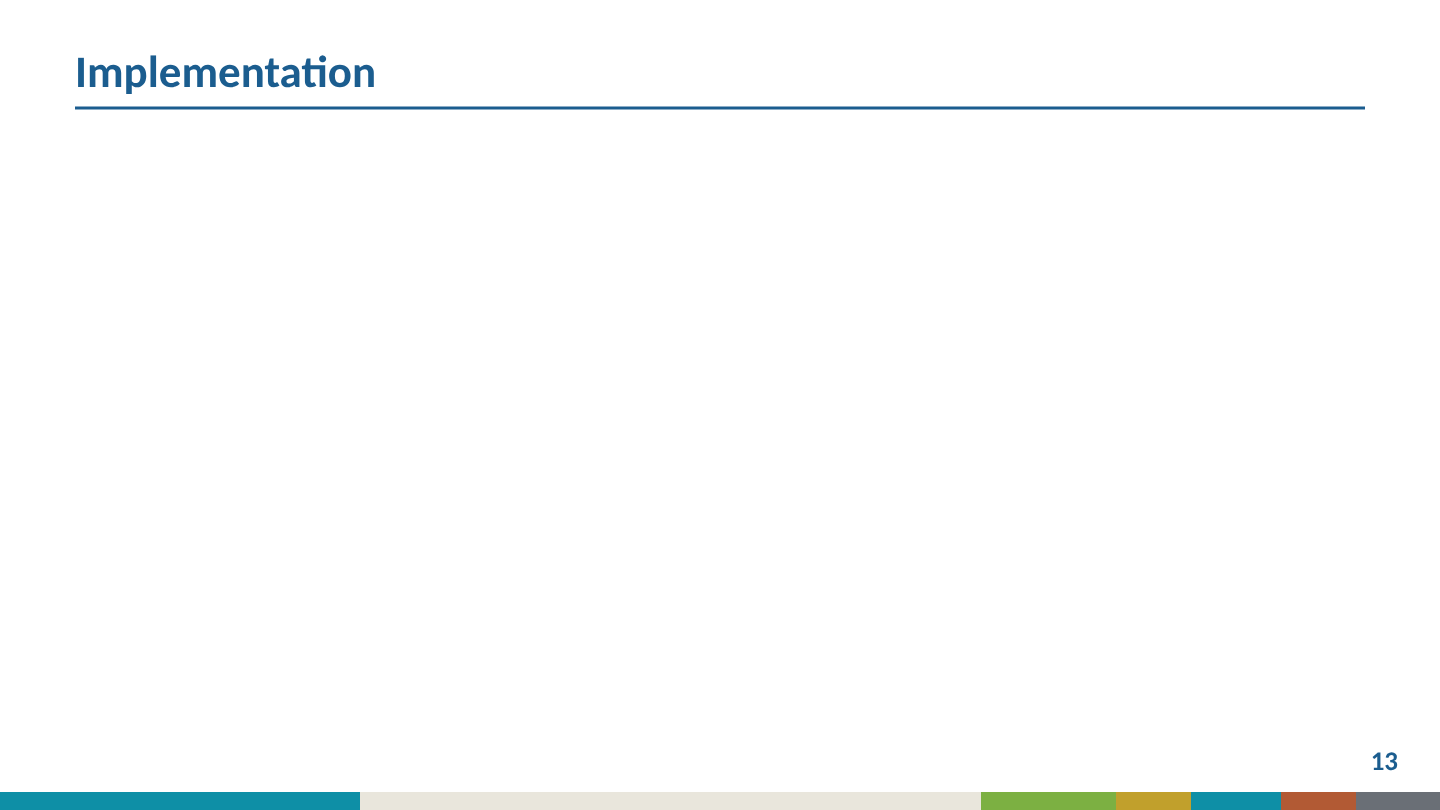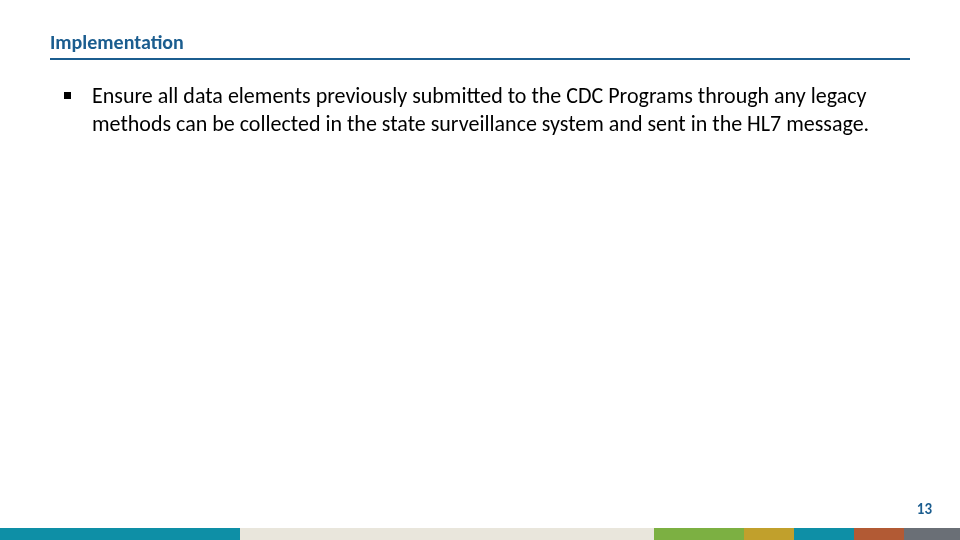--- a/index.html
+++ b/index.html
@@ -8,21 +8,21 @@
       height: 540px;
       font-family: Calibri, 'Segoe UI', Arial, sans-serif;
       background: #fff;
       position: relative;
       overflow: hidden;
     }
     .content {
       padding: 30px 50px 0 50px;
     }
     .title {
-      font-size: 20px;
+      font-size: 30px;
       font-weight: 700;
       color: #1b5d8f;
       border-bottom: 2px solid #1b5d8f;
       padding-bottom: 4px;
       margin-bottom: 22px;
     }
     ul.bullets {
       list-style: none;
     }
     ul.bullets > li {
@@ -43,21 +43,21 @@
       background: #000;
     }
     .email-link {
       text-decoration: underline;
       color: #000;
     }
     .page-number {
       position: absolute;
       bottom: 22px;
       right: 28px;
-      font-size: 15px;
+      font-size: 18px;
       font-weight: 700;
       color: #1b5d8f;
     }
     .footer-bar {
       position: absolute;
       bottom: 0;
       left: 0;
       width: 960px;
       height: 12px;
       display: flex;
@@ -71,23 +71,20 @@
     .seg-f { width: 60px;  background: #0e8fa6; }
     .seg-g { width: 50px;  background: #b25a34; }
     .seg-h { width: 56px;  background: #6a6f76; }
   </style>
 </head>
 <body>
 
 <div class="content">
   <h1 class="title">Implementation</h1>
   <ul class="bullets">
-    <li>
-      <span>Ensure all data elements previously submitted to the CDC Programs through any legacy methods can be collected in the state surveillance system and sent in the HL7 message.</span>
-    </li>
   </ul>
 </div>
 
 <div class="page-number">13</div>
 
 <div class="footer-bar">
   <div class="seg-a"></div>
   <div class="seg-b"></div>
   <div class="seg-c"></div>
   <div class="seg-d"></div>

